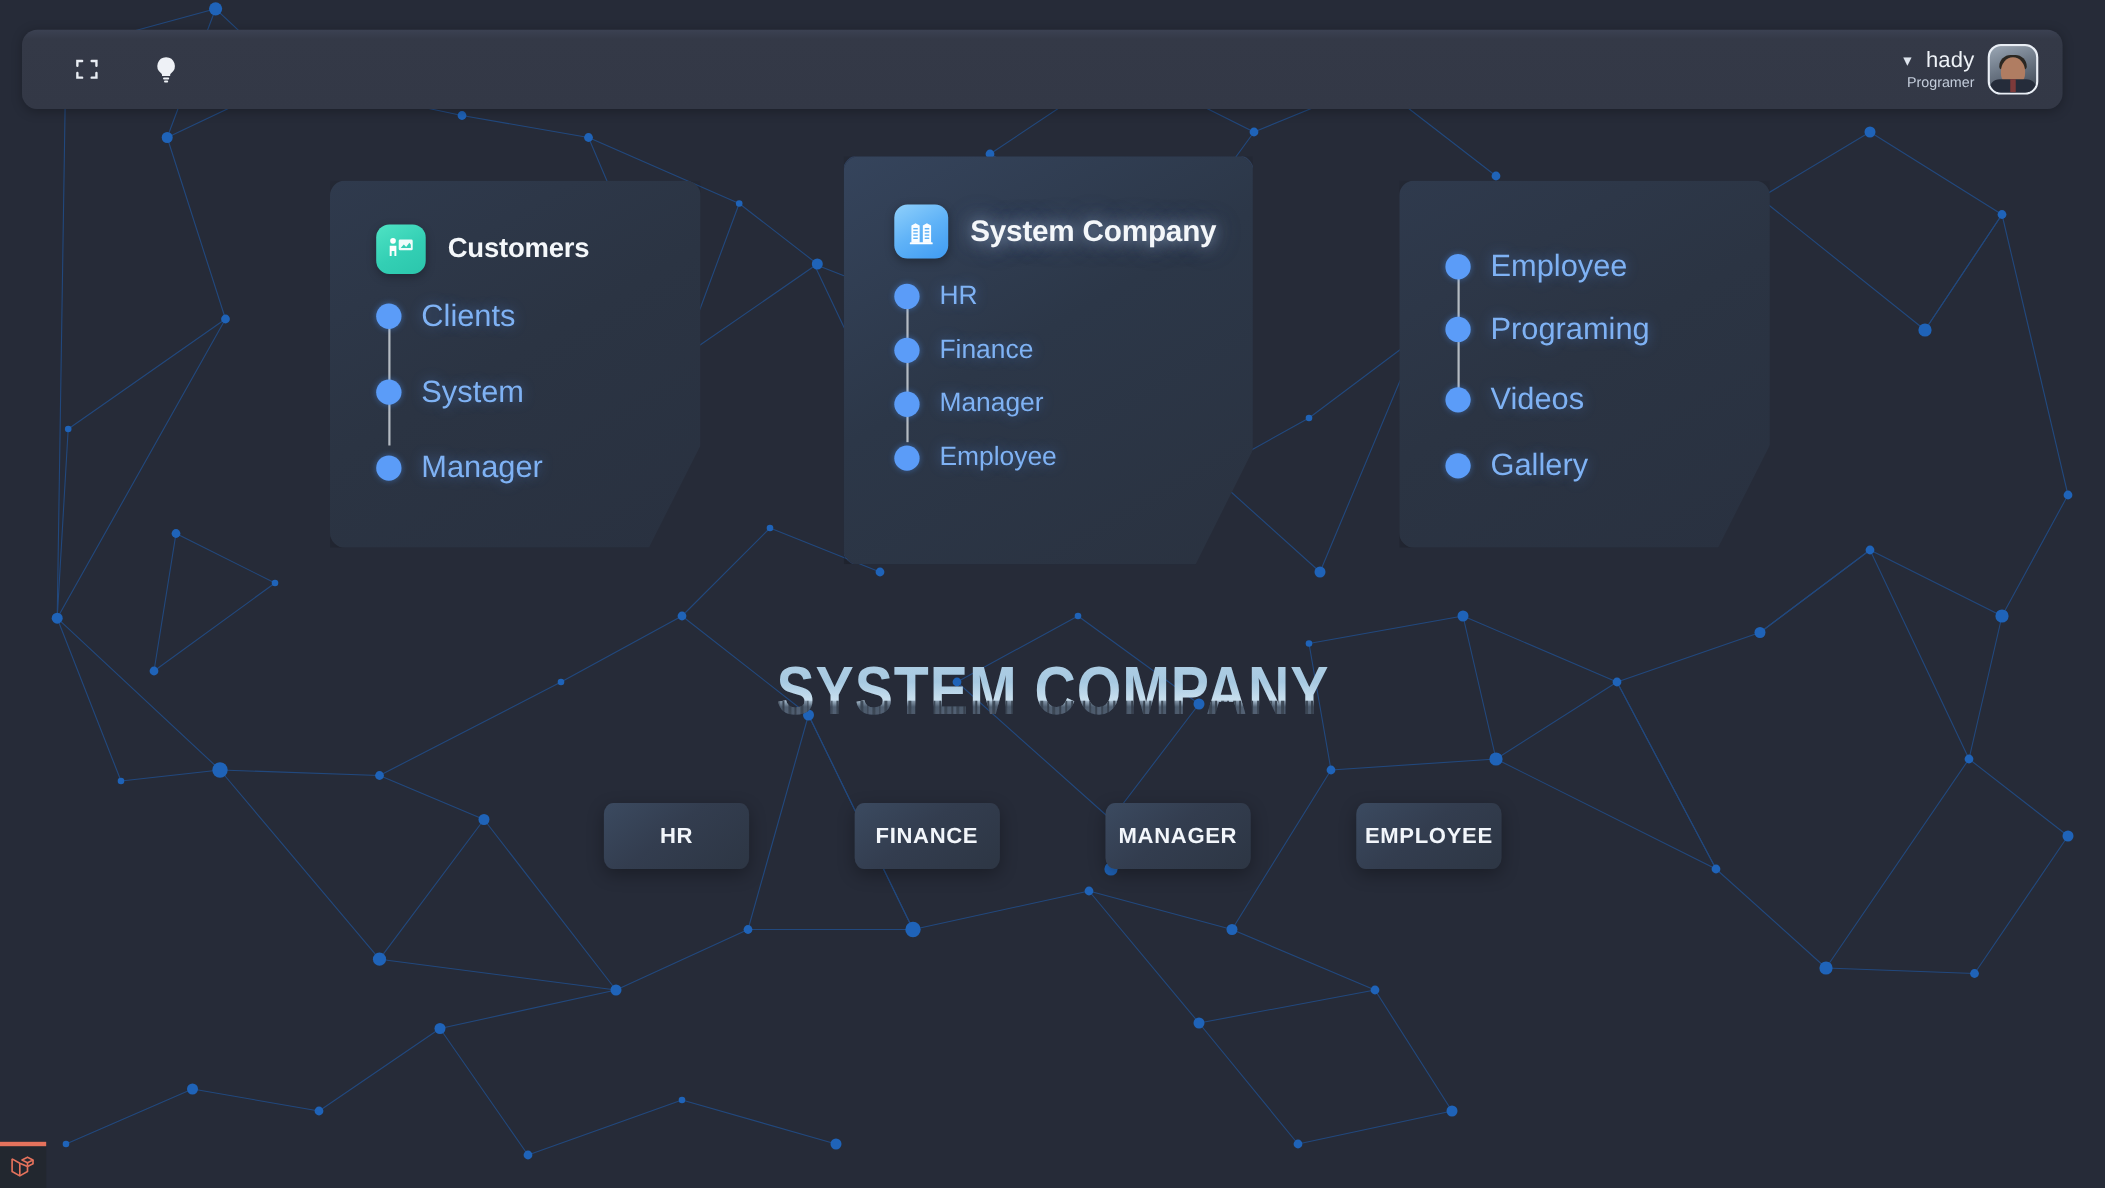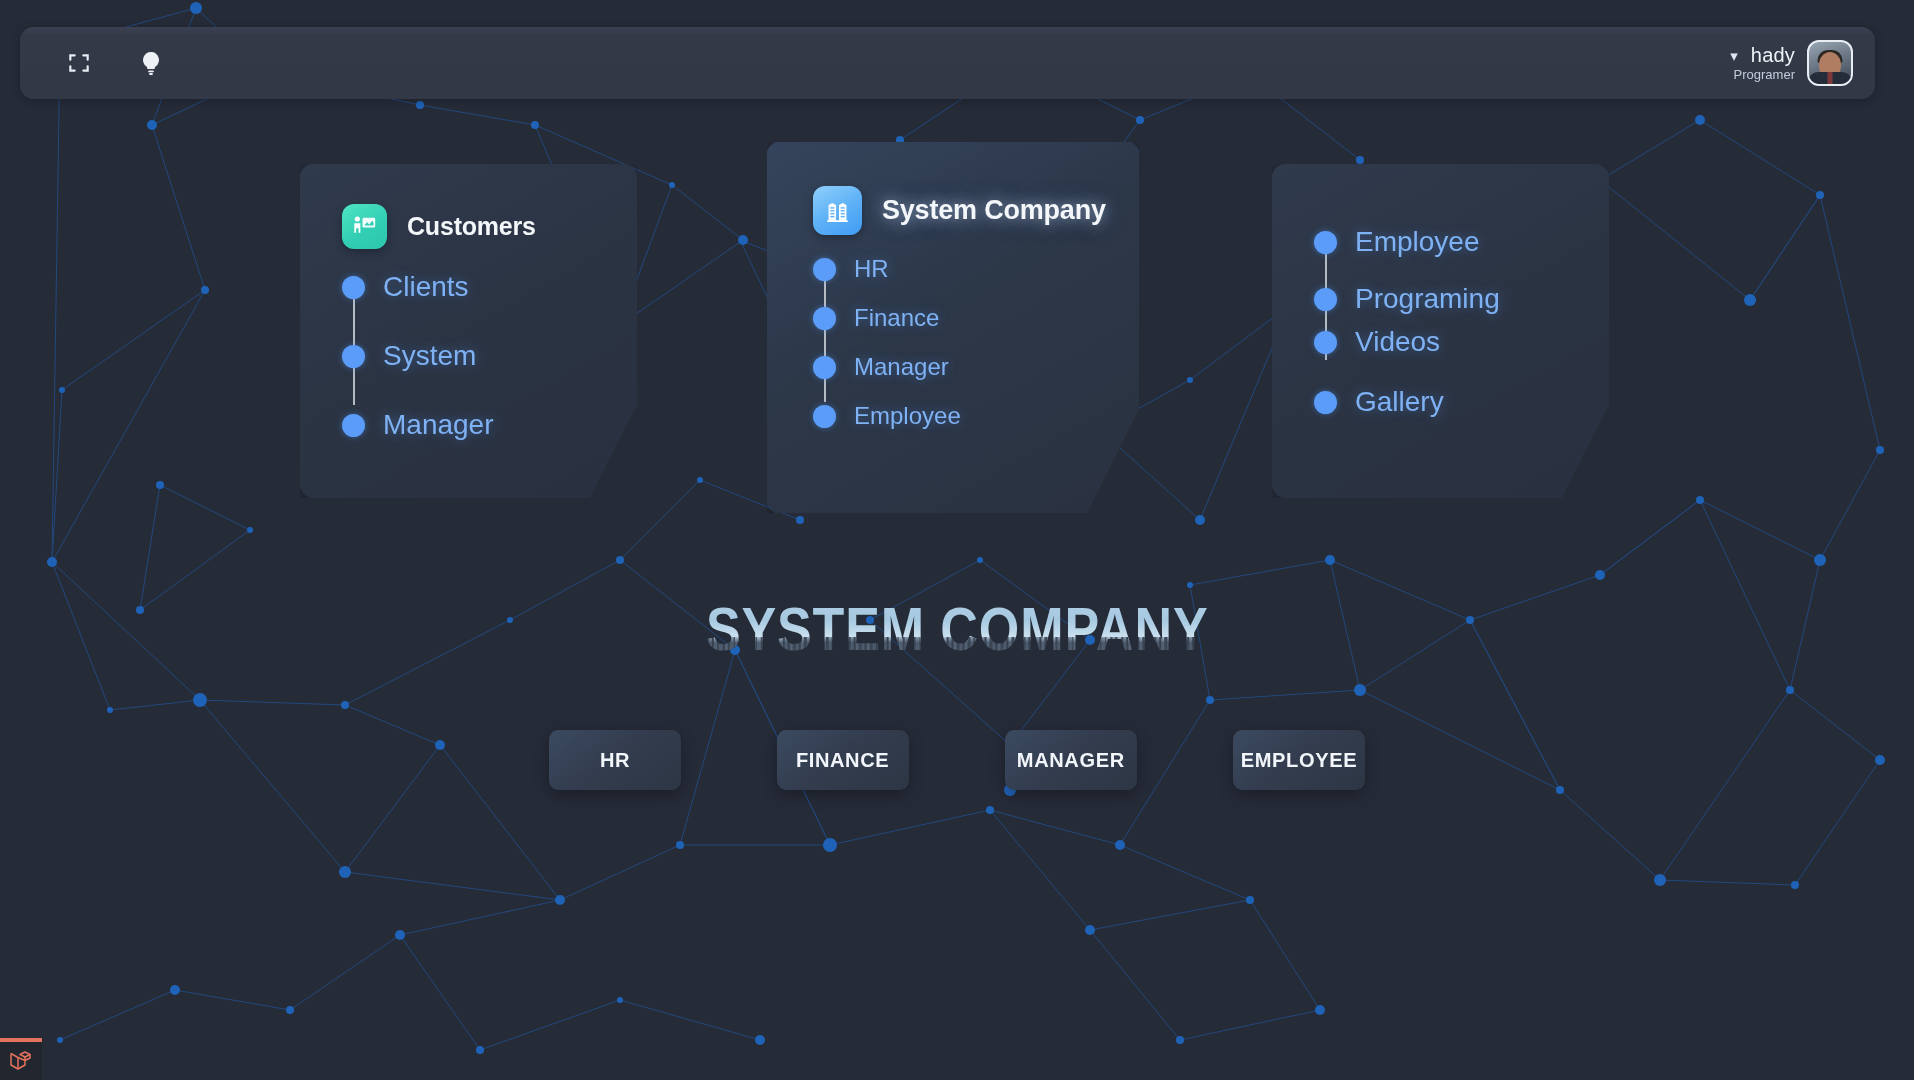--- a/index.html
+++ b/index.html
@@ -483,21 +483,21 @@
     </div>
   </div>
 
   <div class="card side" id="card-services">
     <div class="tl">
       <div class="tl-line" style="height:120px"></div>
       <div class="tl-row" style="margin-bottom:25px">
         <span class="tl-dot"></span>
         <span class="tl-label">Employee</span>
       </div>
-      <div class="tl-row" style="margin-bottom:11px">
+      <div class="tl-row" style="margin-bottom:32px">
         <span class="tl-dot"></span>
         <span class="tl-label">Programing</span>
       </div>
       <div class="tl-row" style="margin-bottom:28px">
         <span class="tl-dot"></span>
         <span class="tl-label">Videos</span>
       </div>
       <div class="tl-row">
         <span class="tl-dot"></span>
         <span class="tl-label">Gallery</span>

